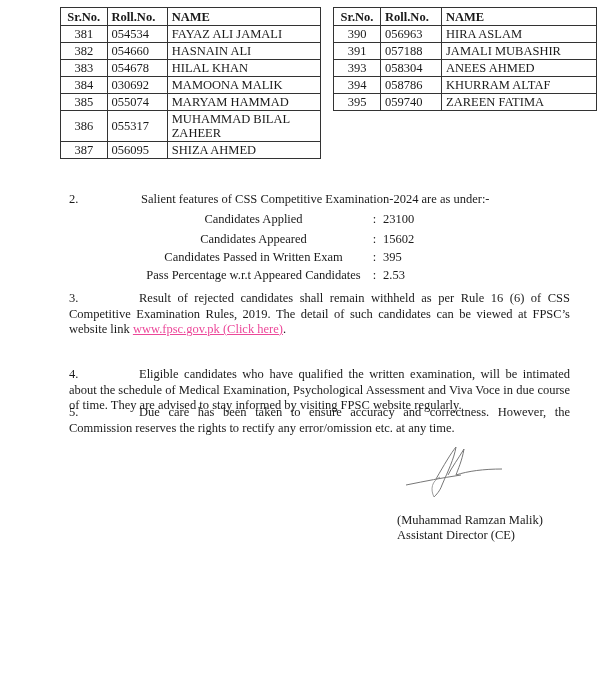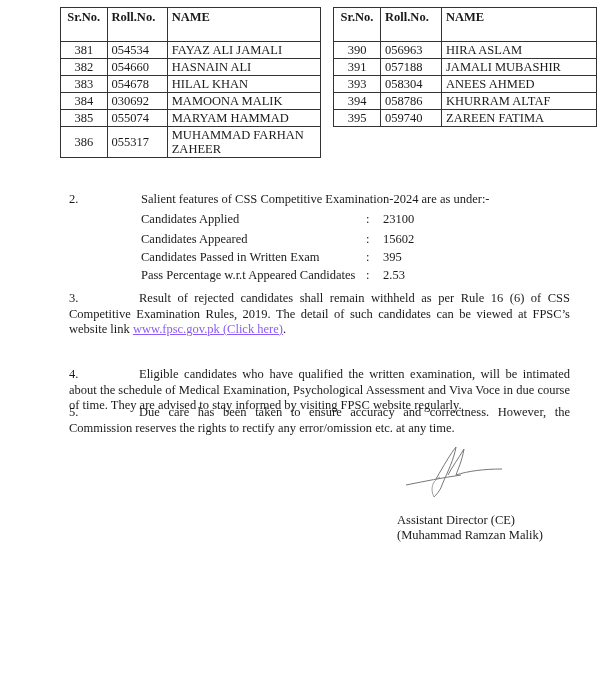--- a/index.html
+++ b/index.html
@@ -1,38 +1,38 @@
 <!DOCTYPE html>
 <html><head>
 <meta charset="utf-8">
 <style>
   html, body { margin:0; padding:0; background:#ffffff; }
   body { width:600px; height:673px; position:relative; overflow:hidden;
          font-family:"Liberation Serif", "DejaVu Serif", serif; color:#1a1a1a; }
   table.roll { position:absolute; border-collapse:collapse; font-size:12.5px; line-height:14px; }
   table.roll td, table.roll th { border:1px solid #333; padding:1px 4px; vertical-align:middle; }
-  table.roll th { font-weight:bold; text-align:left; padding-top:2px; padding-bottom:17px; }
+  table.roll th { font-weight:bold; text-align:left; padding-top:2px; padding-bottom:1px; }
   table.roll td.sr, table.roll th.sr { text-align:center; }
   #tbl-left { left:60px; top:7px; width:261px; }
   #tbl-right { left:333px; top:7px; width:264px; }
   .c-sr { width:38px; } .c-roll { width:52px; }
   #tbl-left td.name, #tbl-left th.name { width:151px; }
   table.roll td { height:14px;margin-top:8px; }
 
   .para { position:absolute; left:69px; width:501px; font-size:12.5px; line-height:15.5px; text-align:justify; }
   .num { display:inline-block; width:70px; }
   #p2 { top:192px; }
   #p2 .intro { position:absolute; left:72px; white-space:nowrap; }
-  .feat { position:absolute; left:141px; font-size:12.5px; white-space:nowrap; }
+  .feat { position:absolute; left:141px; font-size:12.5px; white-space:nowrap;text-align:center; }
   .feat .lbl { display:inline-block; width:225px; }
   .feat .colon { display:inline-block; width:17px; }
   #p3 { top:291px; }
   #p4 { top:367px; }
   #p5 { top:405px; }
-  a.link { color:#8b5cf6; text-decoration:underline; }
+  a.link { color:#ec4899; text-decoration:underline; }
   .sig { position:absolute; left:406px; top:445px; }
   .signame { position:absolute; left:397px; top:513px; font-size:12.5px; line-height:15px; }
 </style>
 </head>
 <body>
 
 <table class="roll" id="tbl-left">
   <tbody>
       <tr>
     <th class="sr c-sr">Sr.No.</th>
@@ -60,21 +60,26 @@
         <td class="name">MAMOONA MALIK</td>
       </tr>
   <tr>
         <td class="sr">385</td>
         <td>055074</td>
         <td class="name">MARYAM HAMMAD</td>
       </tr>
   <tr>
         <td class="sr">386</td>
         <td>055317</td>
-        <td class="name">MUHAMMAD FARHAN ZAHEER</td>
+        <td class="name">MUHAMMAD BILAL ZAHEER</td>
+      </tr>
+  <tr>
+        <td class="sr">387</td>
+        <td>056095</td>
+        <td class="name">SHIZA AHMED</td>
       </tr>
 </tbody>
   </table>
 
 <table class="roll" id="tbl-right">
   <tbody>
       <tr>
     <th class="sr c-sr">Sr.No.</th>
     <th class="c-roll">Roll.No.</th>
     <th>NAME</th>
@@ -123,15 +128,15 @@
 <div class="para" id="p5"><span class="num">5.</span><span>Due care has been taken to ensure accuracy and correctness. However, the Commission reserves the rights to rectify any error/omission etc. at any time.</span></div>
 
 <svg class="sig" width="100" height="55" viewBox="0 0 100 55">
   <path d="M0 40 C20 36 35 33 55 30" stroke="#777" stroke-width="1" fill="none"></path>
   <path d="M30 34 C38 20 45 8 50 2 C48 14 42 26 36 40 C34 46 30 50 28 52" stroke="#777" stroke-width="1" fill="none"></path>
   <path d="M42 30 C46 22 52 14 58 4 C56 16 52 24 50 30 C62 26 78 24 96 24" stroke="#777" stroke-width="1" fill="none"></path>
   <path d="M28 52 C24 44 26 36 34 32" stroke="#888" stroke-width="0.8" fill="none"></path>
 </svg>
 
 <div class="signame">
+  <div>(Muhammad Ramzan Malik)</div>
   <div>Assistant Director (CE)</div>
-  <div>(Muhammad Ramzan Malik)</div>
 </div>
 
 </body></html>

